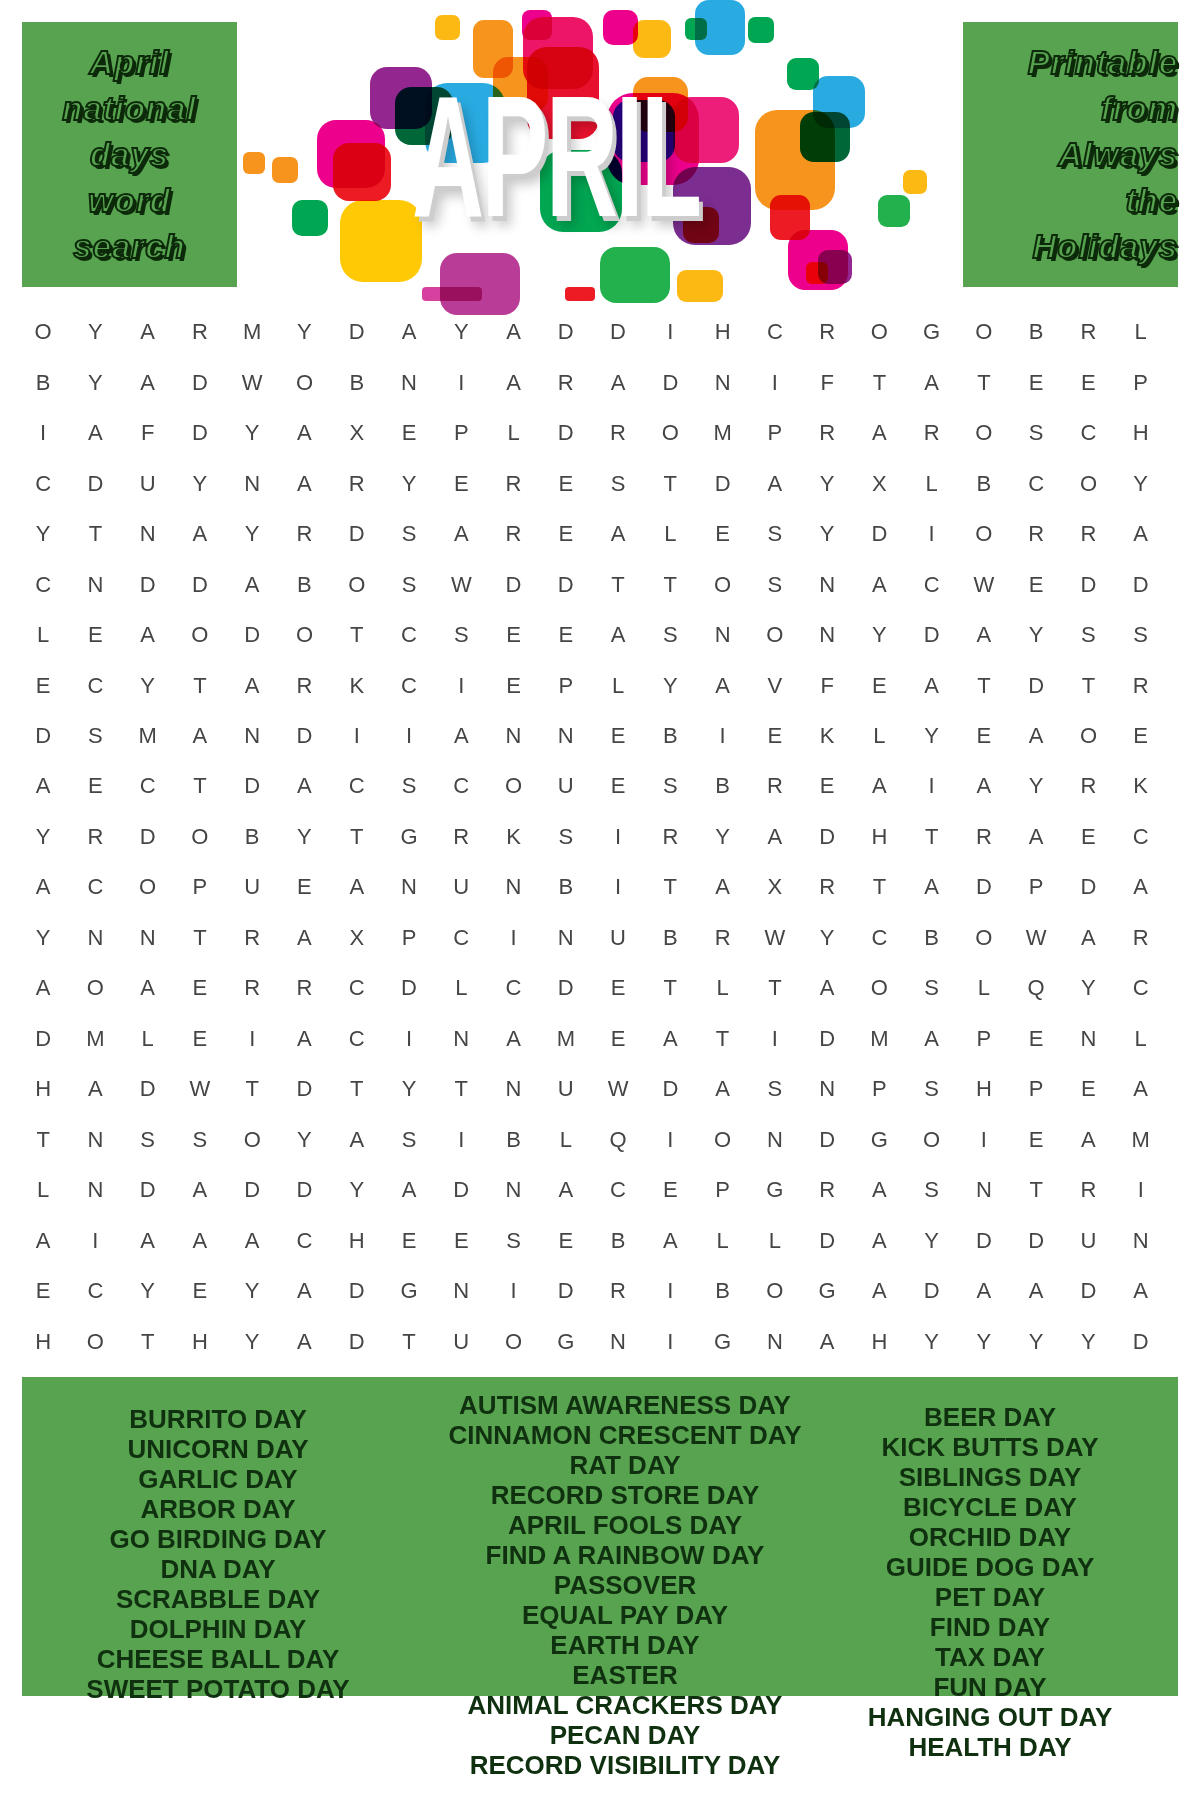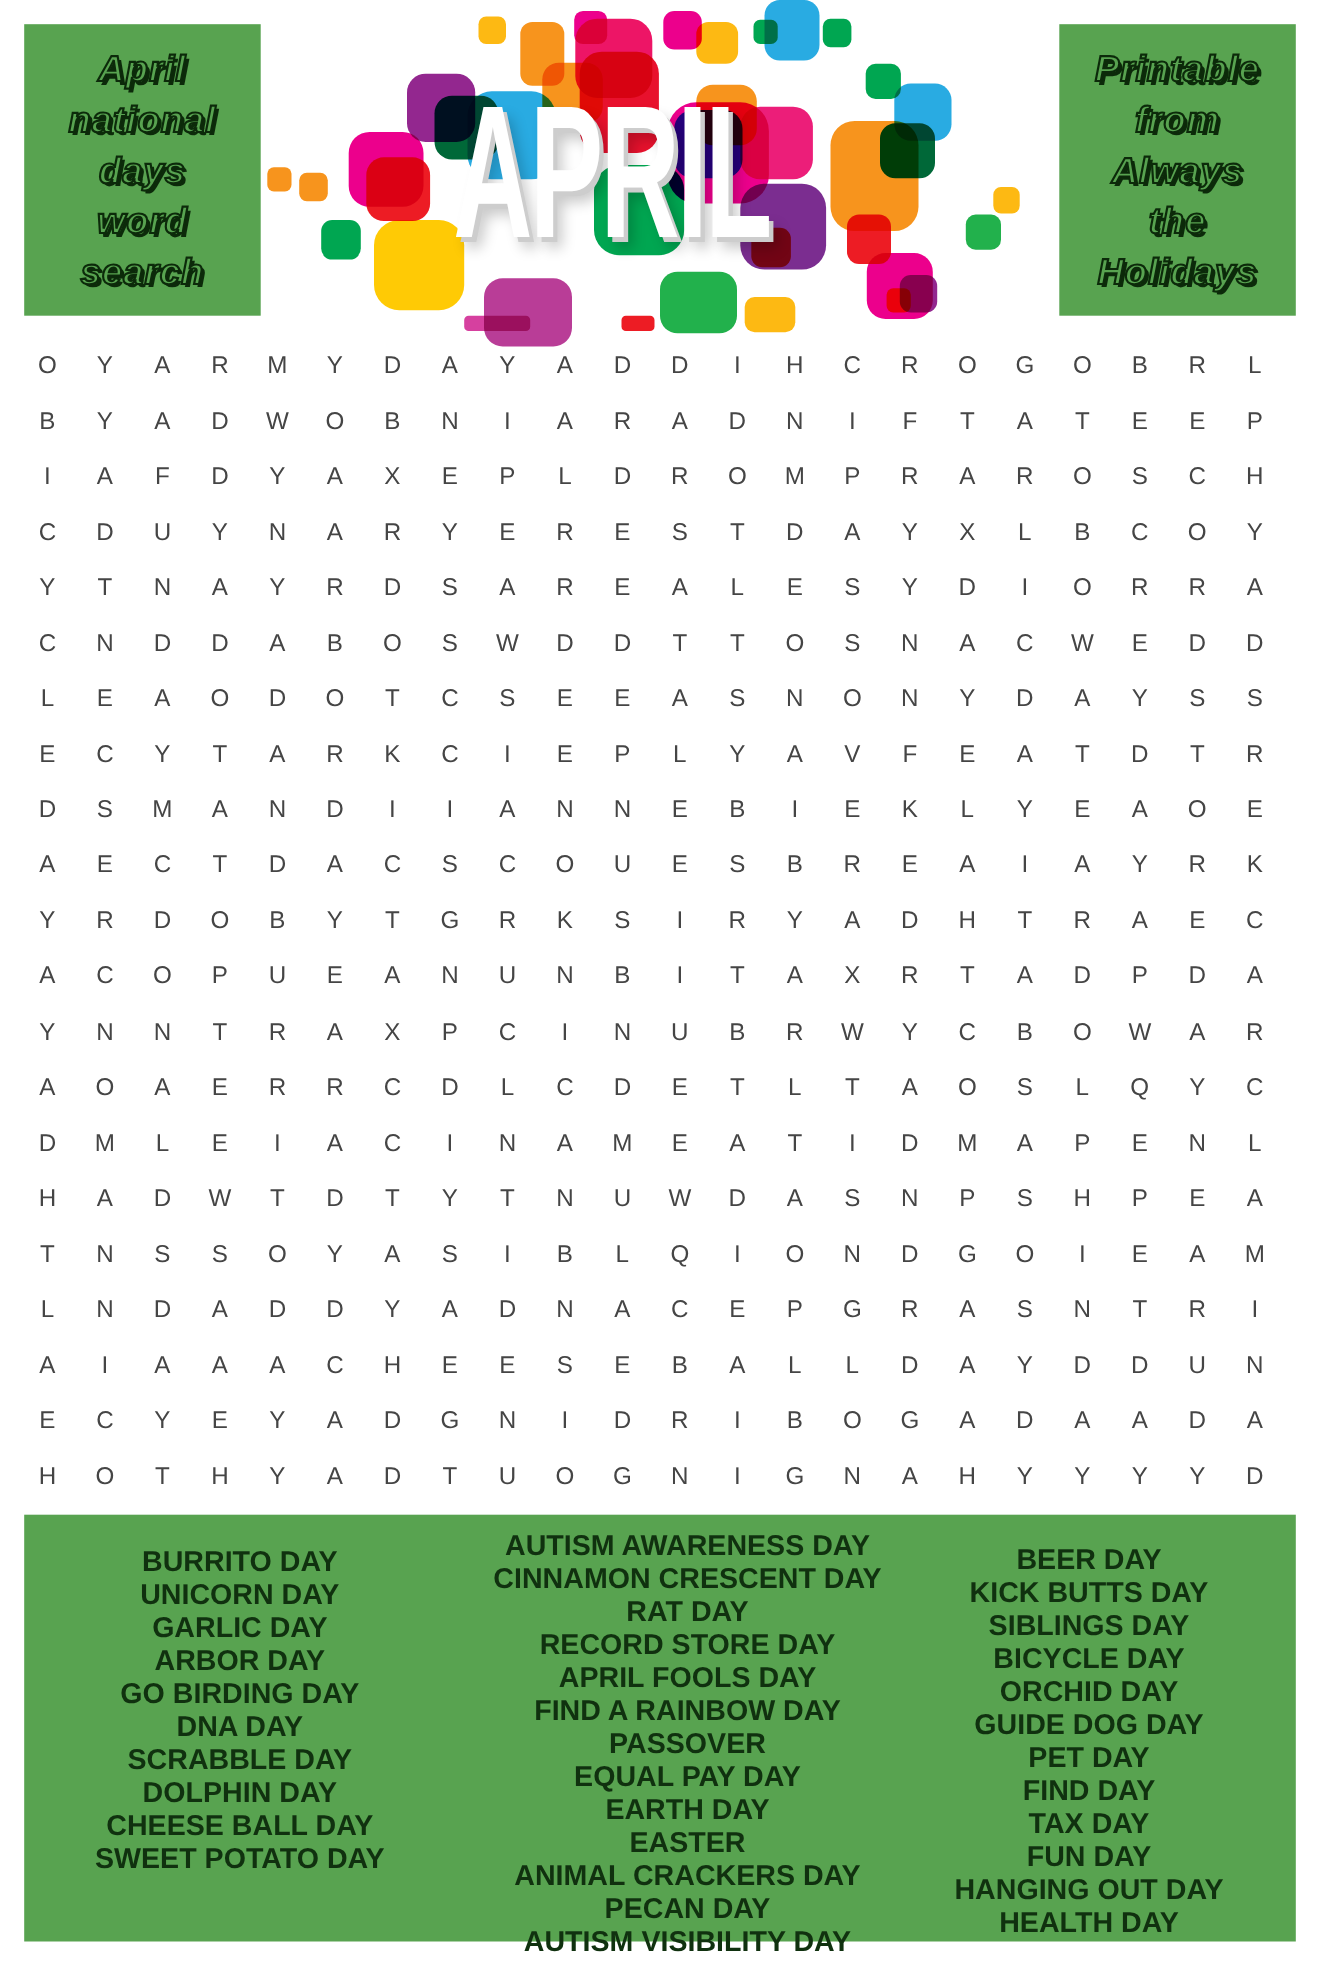--- a/index.html
+++ b/index.html
@@ -11,42 +11,42 @@
   *{margin:0;padding:0;box-sizing:border-box;}
   body{width:1200px;height:1800px;background:#ffffff;position:relative;
        font-family:"Liberation Sans", sans-serif;overflow:hidden;}
   .page{position:absolute;inset:0;}
 
   
   .hdr-box{position:absolute;top:22px;width:215px;height:265px;background:var(--green);
            display:flex;flex-direction:column;justify-content:center;align-items:center;
            z-index:3;}
   .hdr-box.left{left:22px;}
-  .hdr-box.right{left:963px;}
+  .hdr-box.right{left:963px;align-items:flex-end;}
   .hdr-line{font-style:italic;font-weight:bold;font-size:33px;line-height:46px;
             color:var(--green);-webkit-text-stroke:2px var(--outline);
             text-shadow:3px 3px 0 var(--outline);letter-spacing:1px;}
 
   
   .april-wrap{position:absolute;left:0;top:0;width:1200px;height:305px;z-index:1;}
   .sq{position:absolute;mix-blend-mode:multiply;}
   .april-title{position:absolute;left:412px;top:70px;z-index:2;
                font-weight:bold;font-size:172px;line-height:172px;letter-spacing:-4px;
                color:#ffffff;transform:scaleX(0.58);transform-origin:top left;
                text-shadow:7px 5px 0 #cdcdcd, 14px 10px 16px rgba(0,0,0,0.22);}
 
   
   .ws-grid{position:absolute;left:17px;top:307px;width:1150px;height:1060px;
            display:flex;flex-direction:column;}
   .ws-row{flex:1;display:flex;}
   .ws-cell{flex:1;display:flex;align-items:center;justify-content:center;
            font-size:22px;color:var(--grid-letter);font-weight:400;}
 
   
-  .word-list{position:absolute;left:22px;top:1377px;width:1156px;height:388px;
+  .word-list{position:absolute;left:22px;top:1377px;width:1156px;height:319px;
              background:var(--green);}
   .wl-col{position:absolute;text-align:center;font-weight:bold;font-size:26px;
           line-height:30px;color:var(--list-text);}
   .wl-col.c0{left:1px;width:390px;top:27px;}
   .wl-col.c1{left:388px;width:430px;top:13px;}
   .wl-col.c2{left:768px;width:400px;top:25px;}
   .wl-item{white-space:nowrap;}
 </style>
 </head>
 <body>
@@ -643,21 +643,21 @@
         <div class="wl-item">RAT DAY</div>
         <div class="wl-item">RECORD STORE DAY</div>
         <div class="wl-item">APRIL FOOLS DAY</div>
         <div class="wl-item">FIND A RAINBOW DAY</div>
         <div class="wl-item">PASSOVER</div>
         <div class="wl-item">EQUAL PAY DAY</div>
         <div class="wl-item">EARTH DAY</div>
         <div class="wl-item">EASTER</div>
         <div class="wl-item">ANIMAL CRACKERS DAY</div>
         <div class="wl-item">PECAN DAY</div>
-        <div class="wl-item">AUTISM VISIBILITY DAY</div>
+        <div class="wl-item">RECORD VISIBILITY DAY</div>
       </div>
     <div class="wl-col c2">
         <div class="wl-item">BEER DAY</div>
         <div class="wl-item">KICK BUTTS DAY</div>
         <div class="wl-item">SIBLINGS DAY</div>
         <div class="wl-item">BICYCLE DAY</div>
         <div class="wl-item">ORCHID DAY</div>
         <div class="wl-item">GUIDE DOG DAY</div>
         <div class="wl-item">PET DAY</div>
         <div class="wl-item">FIND DAY</div>

